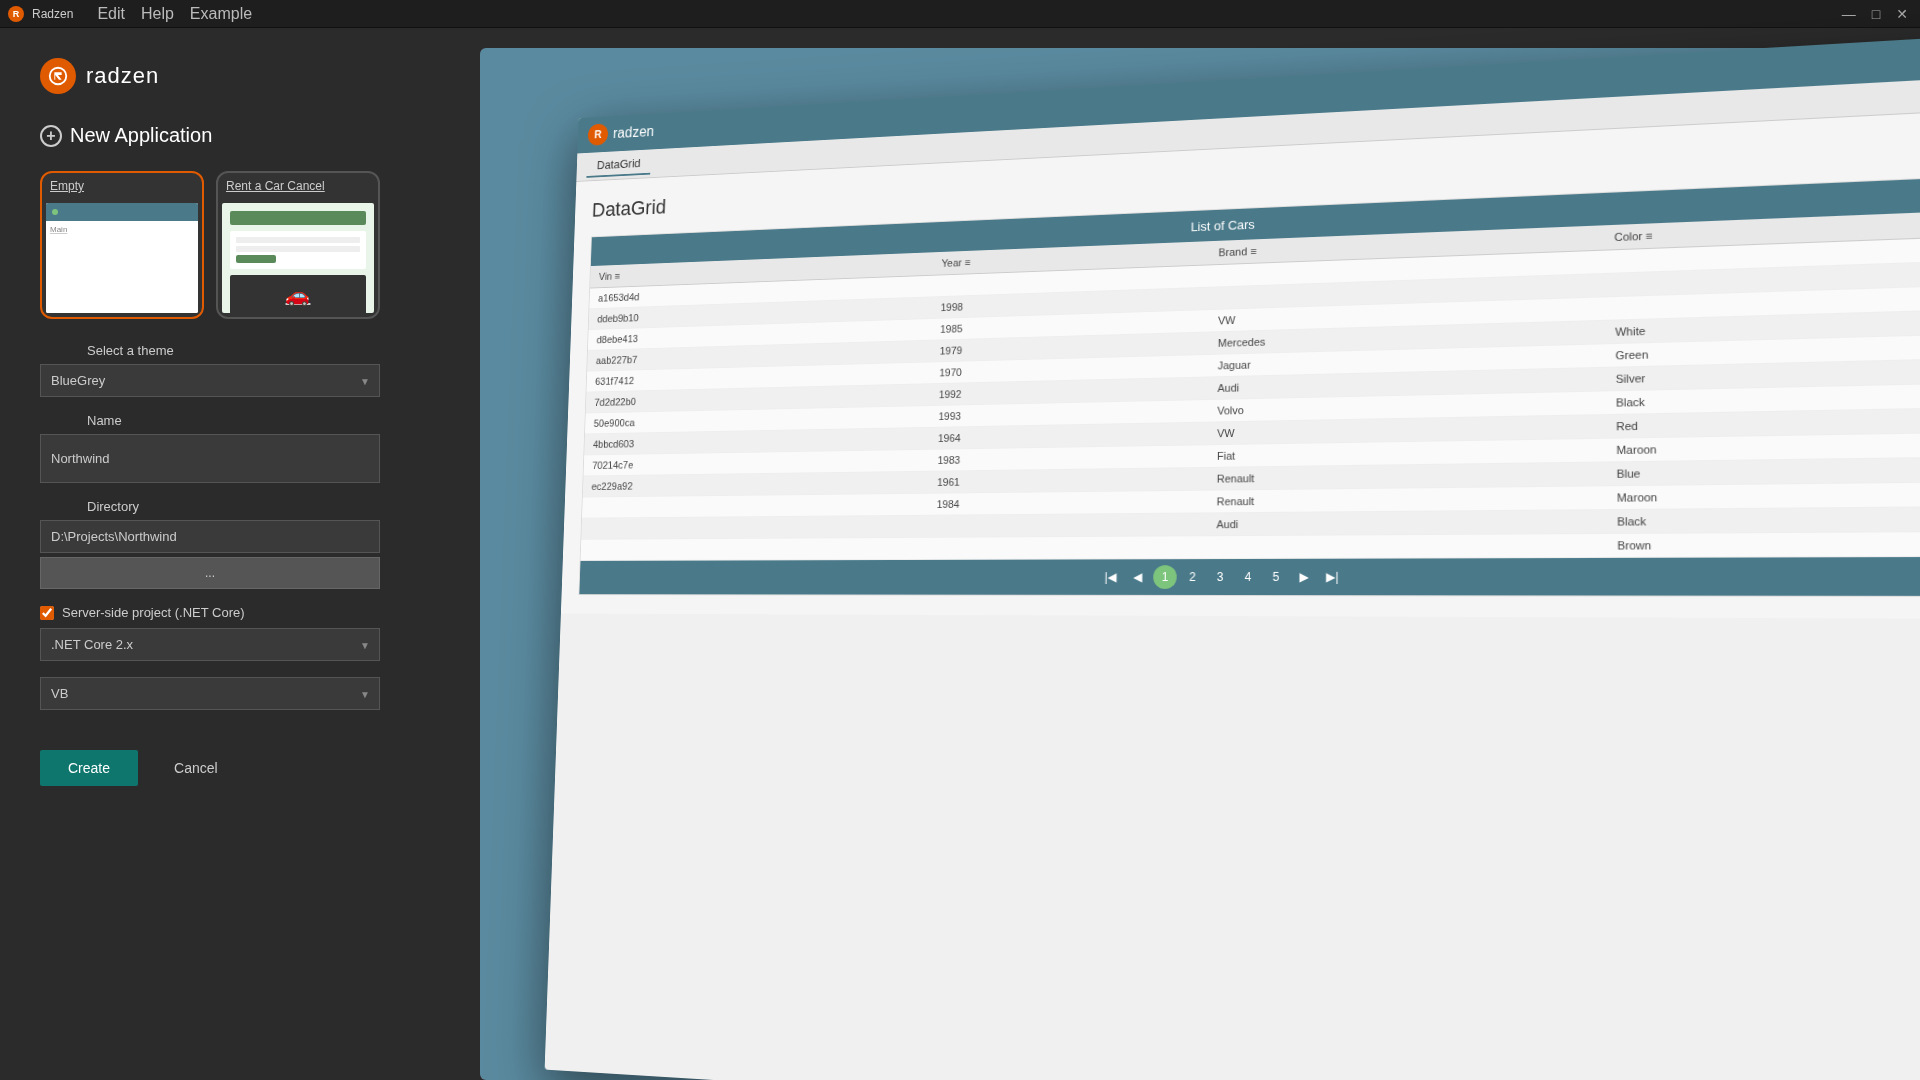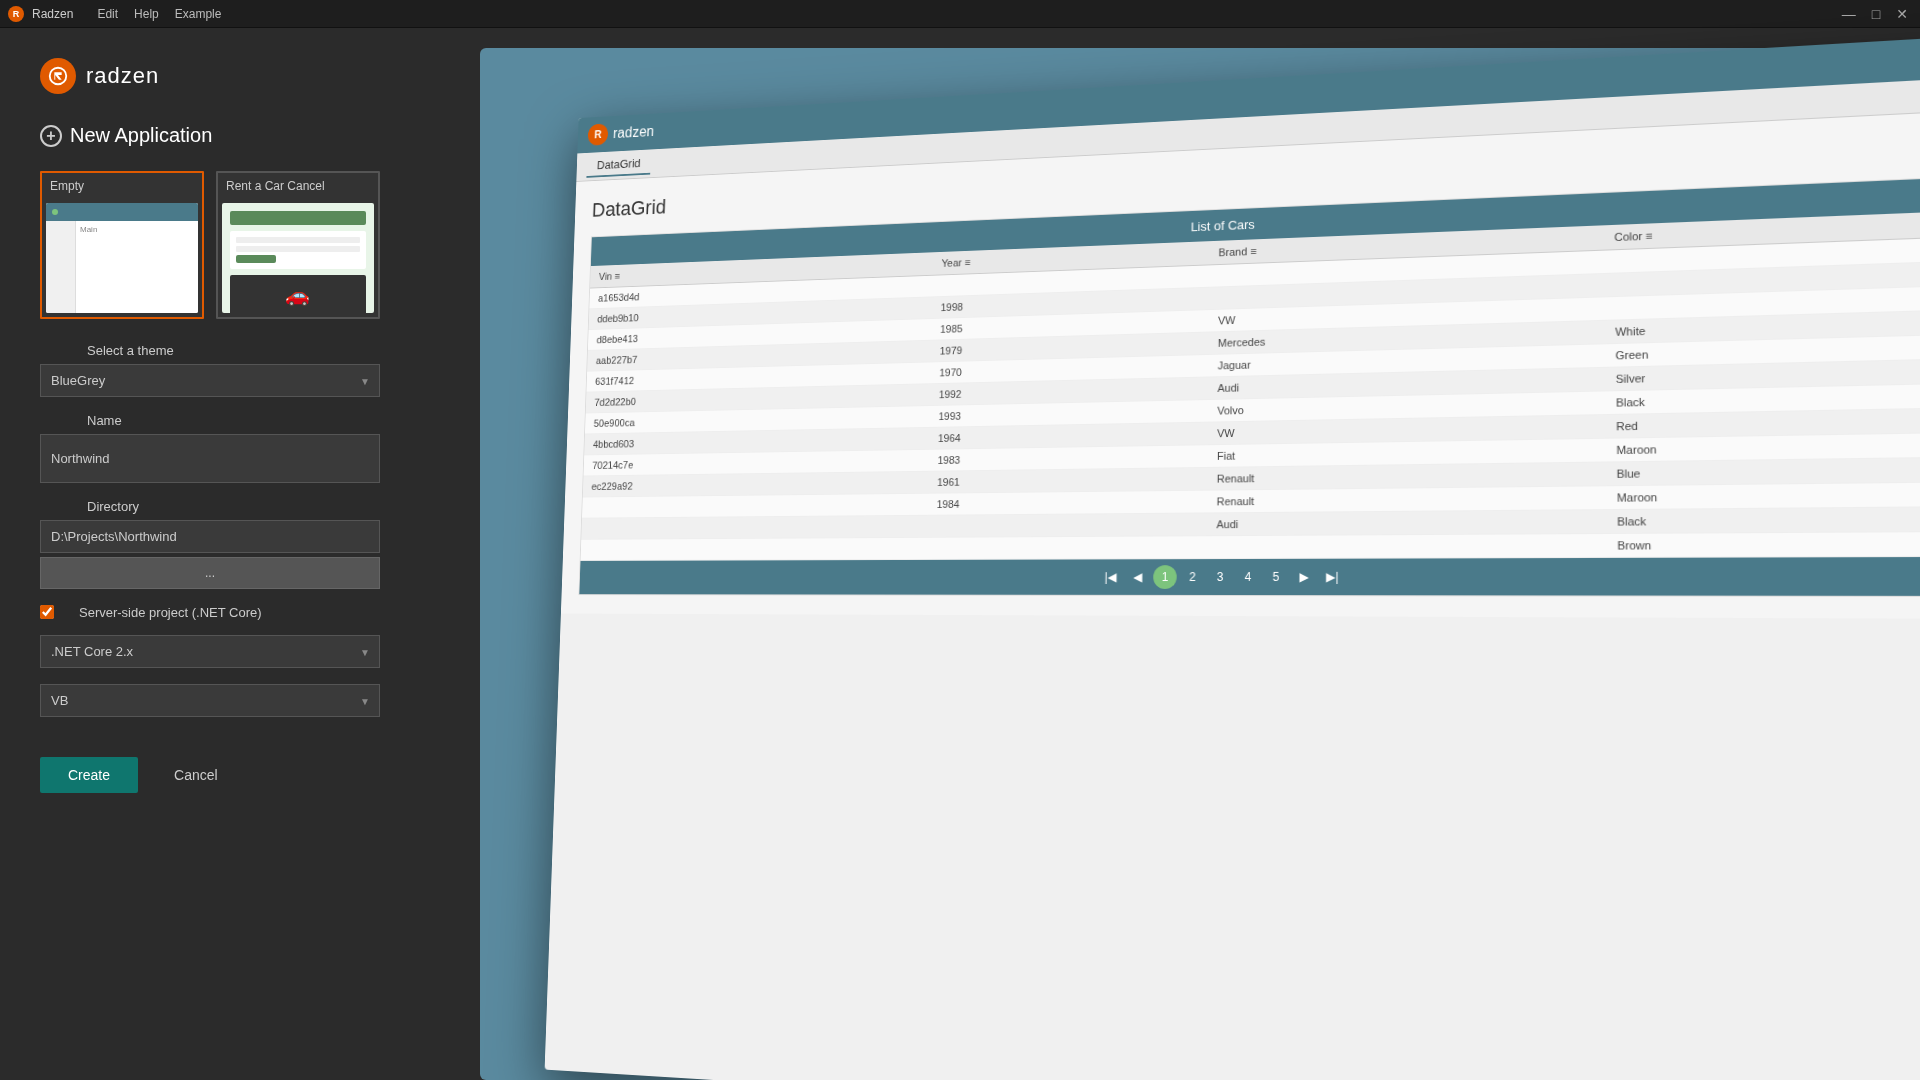--- a/index.html
+++ b/index.html
@@ -44,21 +44,21 @@
       color: #ccc;
       font-size: 12px;
     }
     .titlebar-menus {
       display: flex;
       gap: 16px;
       margin-left: 16px;
     }
     .titlebar-menu {
       color: #bbb;
-      font-size: 12px;
+      font-size: 16px;
       cursor: pointer;
       text-align: center;
     }
     .titlebar-controls {
       display: flex;
       gap: 8px;
       align-items: center;
     }
     .titlebar-btn {
       color: #aaa;
@@ -135,23 +135,24 @@
 
     
     .template-row {
       display: flex;
       gap: 12px;
       margin-bottom: 24px;
     }
     .template-card {
       width: 182px;
       border: 2px solid #555;
-      border-radius: 1px;
+      border-radius: 12px;
       cursor: pointer;
       background: #333;
+      text-decoration: underline;
     }
     .template-card.selected {
       border-color: #e05a00;
     }
     .template-card-label {
       padding: 6px 8px;
       color: #ccc;
       font-size: 12px;
     }
     .template-card-preview {
@@ -172,20 +173,21 @@
     }
     .template-empty-dot {
       width: 6px;
       height: 6px;
       background: #7dc47d;
       border-radius: 50%;
     }
     .template-empty-main {
       display: flex;
       height: calc(100% - 18px);
+      flex-direction: column;
     }
     .template-empty-sidebar {
       width: 30px;
       background: #f0f0f0;
       border-right: 1px solid #ddd;
     }
     .template-empty-content {
       flex: 1;
       background: #fff;
       display: flex;
@@ -257,23 +259,23 @@
       background: #555;
       border: 1px solid #666;
       color: #ccc;
       padding: 8px 10px;
       cursor: pointer;
       font-size: 12px;
     }
 
     .checkbox-row {
       display: flex;
-      align-items: flex-start;
-      gap: 25px;
-      margin-bottom: 15px;
+      align-items: flex-end;
+      gap: 8px;
+      margin-bottom: 8px;
     }
     .checkbox-label {
       color: #ccc;
       font-size: 13px;
     }
     input[type="checkbox"] {
       width: 14px;
       height: 14px;
       accent-color: #e05a00;
     }

